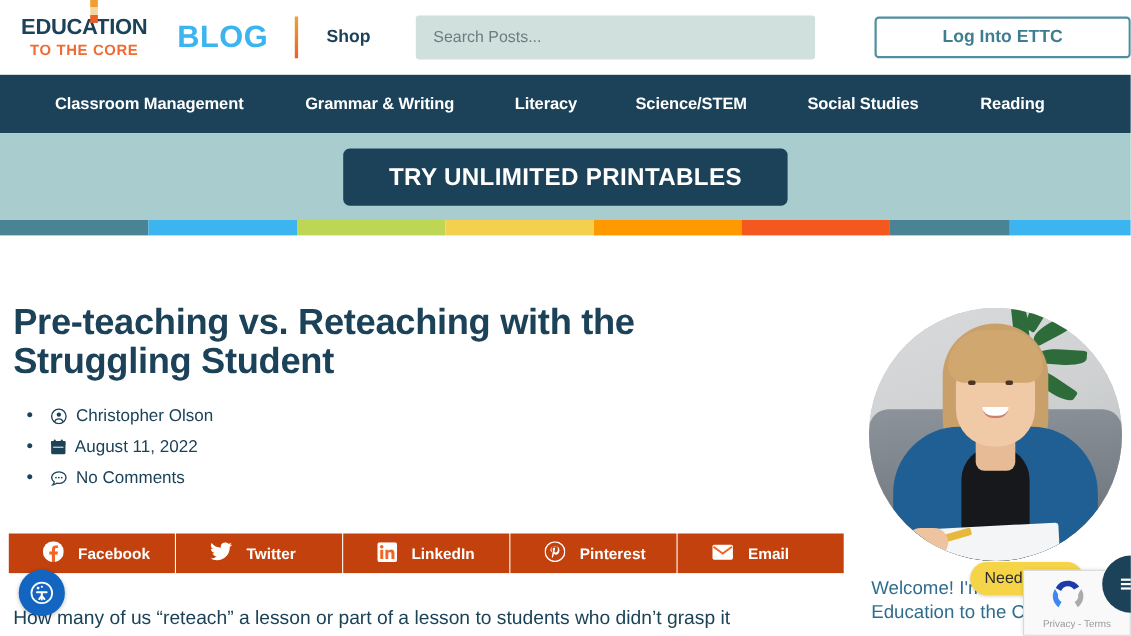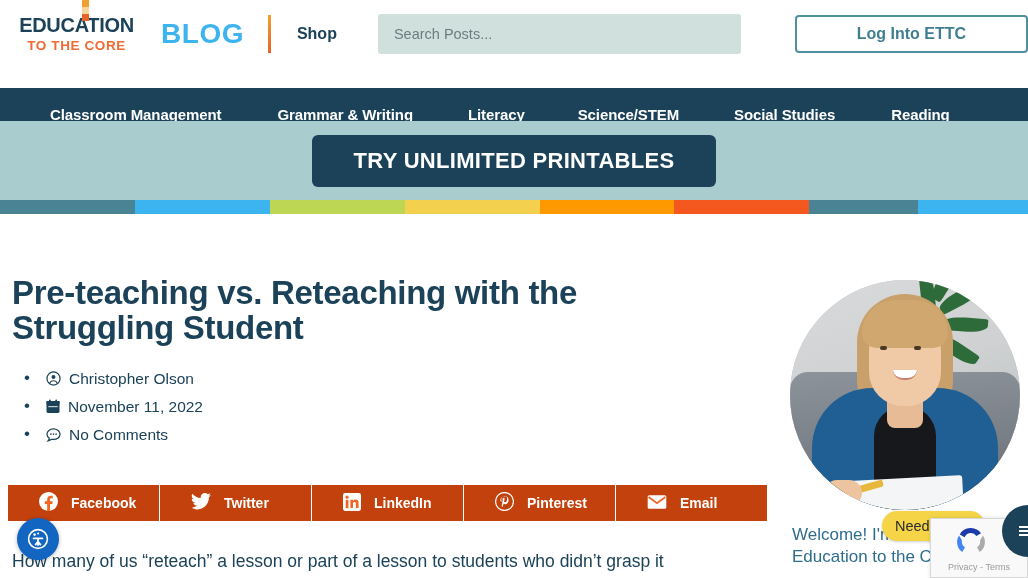--- a/index.html
+++ b/index.html
@@ -55,21 +55,21 @@
   .login-btn {
     margin-left: 54px; width: 238px; height: 38px;
     border: 2px solid #4f8fa0; border-radius: 4px; background: #ffffff;
     color: #3f7e90; font-size: 16px; font-weight: bold;
     font-family: "Liberation Sans", sans-serif; cursor: pointer;
   }
 
   
   .navbar {
     position: absolute; top: 68px; left: 0; width: 1028px; height: 53px;
-    background: #1b4258; display: flex; align-items: center; margin-top: 20px;
+    background: #1b4258; display: flex; align-items: center;
   }
   .nav-item {
     color: #ffffff; font-size: 15px; font-weight: bold;
     letter-spacing: -0.1px; white-space: nowrap; cursor: pointer;
   }
   .nav-item:nth-child(1) { margin-left: 50px; }
   .nav-item:nth-child(2) { margin-left: 56px; }
   .nav-item:nth-child(3) { margin-left: 55px; }
   .nav-item:nth-child(4) { margin-left: 53px; }
   .nav-item:nth-child(5) { margin-left: 55px; }
@@ -295,21 +295,21 @@
       <li>
         <span class="meta-ico">
           <svg width="14" height="15" viewBox="0 0 14 15">
               <rect x="0.5" y="2" width="13" height="12" rx="1.4" fill="#1b4258"></rect>
               <rect x="0.5" y="2" width="13" height="3.4" fill="#1b4258"></rect>
               <rect x="3" y="0.5" width="1.6" height="3" rx="0.7" fill="#1b4258"></rect>
               <rect x="9.4" y="0.5" width="1.6" height="3" rx="0.7" fill="#1b4258"></rect>
               <rect x="2.3" y="7" width="9.4" height="1.2" fill="#ffffff" opacity=".75"></rect>
             </svg>
         </span>
-        <span>November 11, 2022</span>
+        <span>August 11, 2022</span>
       </li>
       <li>
         <span class="meta-ico">
           <svg width="15" height="14" viewBox="0 0 16 15">
               <path d="M8 1C4.1 1 1 3.5 1 6.6c0 1.7 1 3.2 2.5 4.2-.1.9-.6 2-1.4 2.9 1.5-.3 2.9-.9 3.9-1.6.6.1 1.3.2 2 .2 3.9 0 7-2.5 7-5.7S11.9 1 8 1z" fill="none" stroke="#1b4258" stroke-width="1.3"></path>
               <circle cx="5.2" cy="6.6" r=".85" fill="#1b4258"></circle>
               <circle cx="8" cy="6.6" r=".85" fill="#1b4258"></circle>
               <circle cx="10.8" cy="6.6" r=".85" fill="#1b4258"></circle>
             </svg>
         </span>

